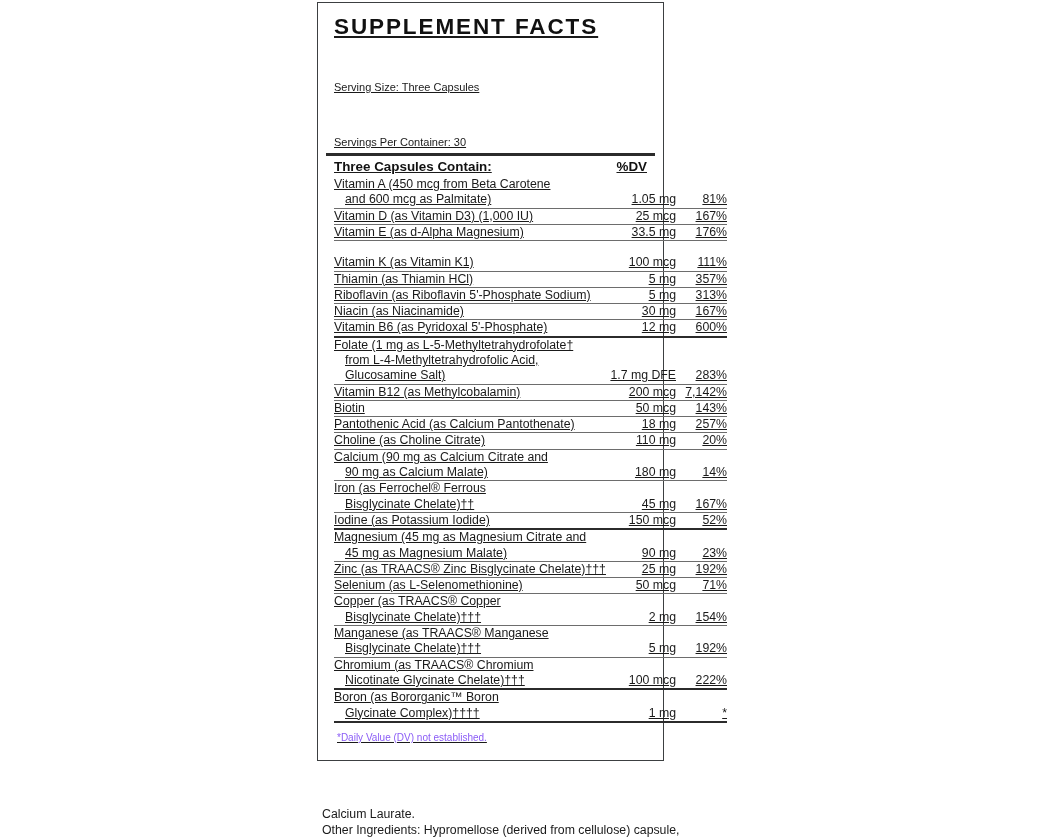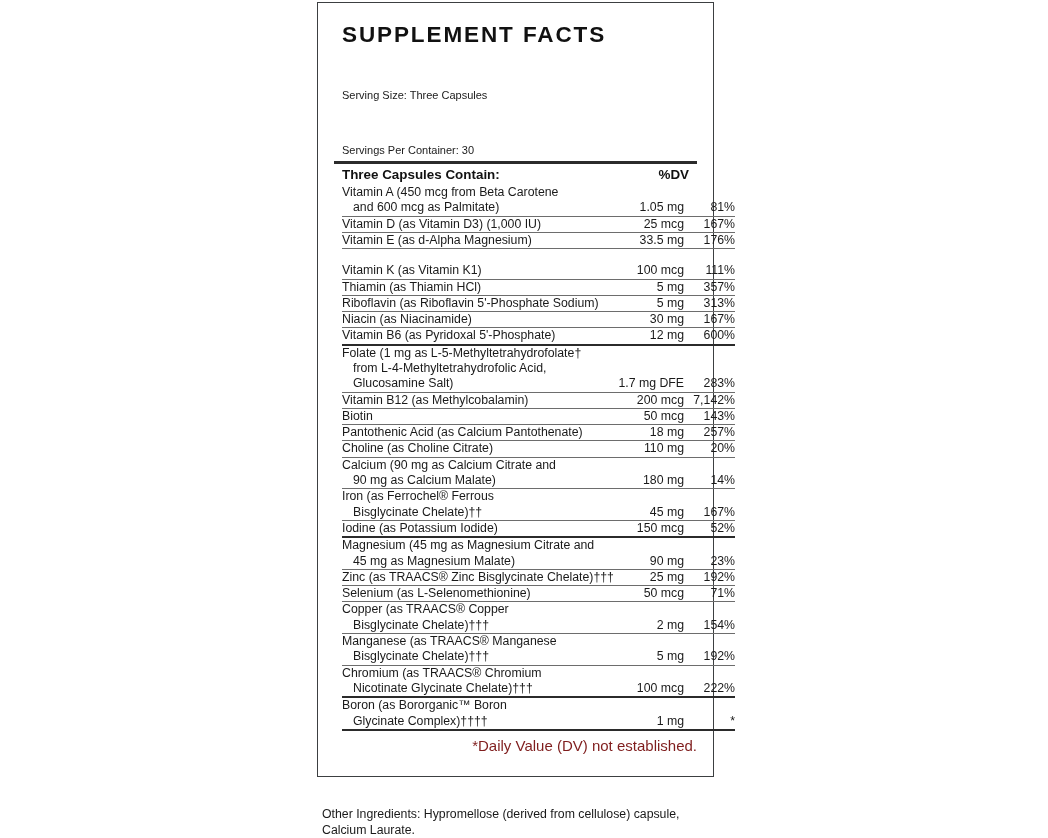--- a/index.html
+++ b/index.html
@@ -13,25 +13,26 @@
     font-family: "Liberation Sans", sans-serif;
     color: #1a1a1a;
     position: relative;
     overflow: hidden;
   }
 
   #panel {
     position: absolute;
     left: 317px;
     top: 2px;
-    width: 397px;
+    width: 347px;
     box-sizing: border-box;
     border: 1.5px solid #3c3f41;
     background: #ffffff;
-    padding: 16px;
+    padding: 8px;
+    text-decoration: underline;
   }
 
   .pad {
     padding-left: 8px;
     padding-right: 8px;
   }
 
   .title {
     font-size: 22.5px;
     font-weight: bold;
@@ -107,25 +108,24 @@
   td.amount.wide { width: 88px; }
   td.dv.wide { width: 58px; }
 
   .ln2 { padding-left: 11px; display: block; }
   .ln3 { padding-left: 11px; display: block; }
 
   .footnote-box {
     padding: 7px 0 7px 0;
   }
   .footnote {
-    font-size: 15px;
+    font-size: 10px;
     line-height: 15px;
     padding-left: 11px;
-    color: #7f1d1d;
-    text-align: right;
+    color: #8b5cf6;
   }
 
   #other {
     position: absolute;
     left: 322px;
     top: 806px;
     width: 430px;
     font-size: 12.3px;
     line-height: 16.4px;
     color: #1a1a1a;
@@ -329,15 +329,15 @@
     </table>
   </div>
 
   <div class="pad footnote-box">
     <div class="footnote">*Daily Value (DV) not established.</div>
   </div>
 
 </div>
 
 <div id="other">
+  <div>Calcium Laurate.</div>
   <div>Other Ingredients: Hypromellose (derived from cellulose) capsule,</div>
-  <div>Calcium Laurate.</div>
 </div>
 
 </body></html>

